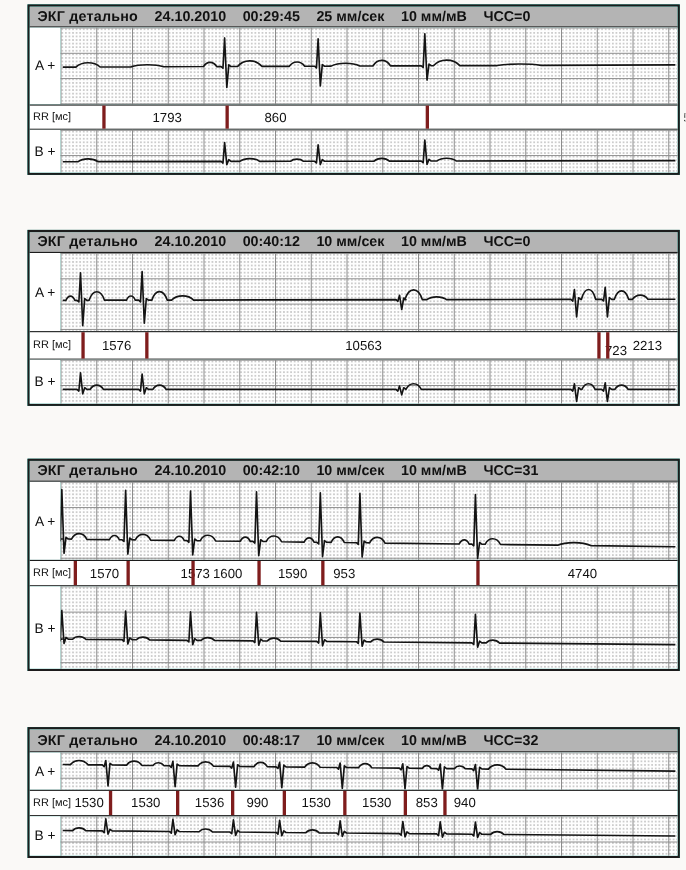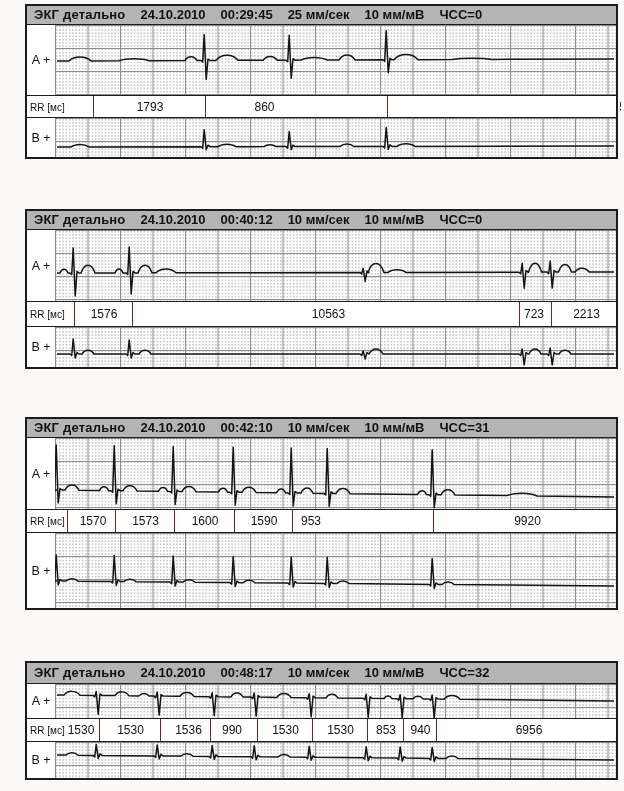--- a/index.html
+++ b/index.html
@@ -60,21 +60,21 @@
   .p1 .rr{height:21px}
   .p2 .rr{height:24px}
   .p3 .rr{height:22px}
   .p4 .rr{height:22px}
   .rrlabel{
     position:absolute;left:3px;top:50%;transform:translateY(-50%);
     font-size:10px;white-space:nowrap;
   }
   .rrcell{
     position:absolute;top:0;bottom:0;
-    border-left:1px solid #7f1d1d;
+    border-left:3px solid #7f1d1d;
     display:flex;align-items:center;justify-content:center;
     overflow:hidden;white-space:nowrap;
   }
   .rrcell.noborder{border-left:none}
   .rrcell.rr-right{justify-content:flex-end}
   .rrcell.rr-right .v{margin-right:-5px}
 </style>
 </head>
 <body>
 
@@ -93,21 +93,21 @@
         <svg class="wave" width="561" height="70" viewBox="0 0 561 70">
           <path d="M 2 36.0 L 14.0 36.0 C 19.5 30.8, 30.5 30.8, 36.0 35.9 L 64.0 35.8 C 71.5 33.2, 86.5 33.2, 94.0 35.7 L 130.0 35.5 C 133.0 30.4, 139.0 30.4, 142.0 35.5 L 146.0 35.5 L 147.7 37.0 L 149.2 9.5 L 151.2 54.5 L 153.0 34.0 L 155.0 35.5 L 161.0 35.4 C 166.5 28.6, 177.5 28.6, 183.0 35.3 L 208.0 35.3 C 211.5 30.1, 218.5 30.1, 222.0 35.2 L 231.0 35.2 L 232.7 36.7 L 234.2 10.2 L 236.2 53.2 L 238.0 33.7 L 240.0 35.2 L 246.0 35.1 C 252.5 31.7, 265.5 31.7, 272.0 35.0 L 284.0 35.0 C 288.0 28.2, 296.0 28.2, 300.0 34.9 L 328.0 34.8 L 329.7 36.3 L 331.2 5.8 L 333.2 47.8 L 335.0 33.3 L 337.0 34.8 L 339.0 34.8 C 345.0 27.9, 357.0 27.9, 363.0 34.7 L 397.0 34.6 C 407.0 32.8, 427.0 32.8, 437.0 34.4 L 559 34.0" fill="none" stroke="#141414" stroke-width="1.5" stroke-linejoin="round"></path>
         </svg>
       </div>
   </div>
   <div class="rr">
     <span class="rrlabel">RR [мс]</span>
   <div class="rrcell" style="left: 66px; width: 112px;">
         <span class="v">1793</span>
       </div>
-      <div class="rrcell" style="left: 178px; width: 85px; padding-left: 16px;">
+      <div class="rrcell" style="left: 178px; width: 85px;">
         <span class="v">860</span>
       </div>
       <div class="rrcell rr-right" style="left: 360px; width: 233px;">
         <span class="v">5</span>
       </div>
     </div>
   <div class="strip strip-b">
     <div class="chl">B +</div>
     <div class="grid">
         <svg class="wave" width="561" height="39" viewBox="0 0 561 39">
@@ -135,21 +135,21 @@
       </div>
   </div>
   <div class="rr">
     <span class="rrlabel">RR [мс]</span>
   <div class="rrcell" style="left: 47px; width: 58px;">
         <span class="v">1576</span>
       </div>
       <div class="rrcell" style="left: 105px; width: 391px;">
         <span class="v">10563</span>
       </div>
-      <div class="rrcell" style="left: 492px; width: 28px;">
+      <div class="rrcell" style="left: 516px; width: 28px; align-items: flex-end;">
         <span class="v">723</span>
       </div>
       <div class="rrcell" style="left: 524px; width: 69px;">
         <span class="v">2213</span>
       </div>
     </div>
   <div class="strip strip-b">
     <div class="chl">B +</div>
     <div class="grid">
         <svg class="wave" width="561" height="40" viewBox="0 0 561 40">
@@ -174,34 +174,34 @@
         <svg class="wave" width="561" height="71" viewBox="0 0 561 71">
           <path d="M 2 52.0 L -2.0 52.0 L -0.3 53.5 L 1.2 7.0 L 3.2 65.0 L 5.0 50.5 L 7.0 52.0 L 10.0 52.1 C 13.5 45.4, 20.5 45.4, 24.0 52.3 L 44.5 52.6 C 46.8 47.5, 51.3 47.5, 53.5 52.7 L 56.0 52.7 L 57.7 54.2 L 59.2 7.7 L 61.2 65.7 L 63.0 51.2 L 65.0 52.7 L 68.0 52.8 C 71.5 46.1, 78.5 46.1, 82.0 53.0 L 103.5 53.3 C 105.8 48.2, 110.3 48.2, 112.5 53.4 L 115.0 53.5 L 116.7 55.0 L 118.2 8.5 L 120.2 66.5 L 122.0 52.0 L 124.0 53.5 L 127.0 53.6 C 130.5 46.9, 137.5 46.9, 141.0 53.8 L 163.5 54.0 C 165.8 49.0, 170.3 49.0, 172.5 54.2 L 175.0 54.2 L 176.7 55.7 L 178.2 9.2 L 180.2 67.2 L 182.0 52.7 L 184.0 54.2 L 187.0 54.3 C 190.5 47.6, 197.5 47.6, 201.0 54.5 L 221.5 54.8 C 223.8 49.7, 228.3 49.7, 230.5 54.9 L 233.0 55.0 L 234.7 56.5 L 236.2 10.0 L 238.2 68.0 L 240.0 53.5 L 242.0 55.0 L 246.0 55.1 C 249.0 48.3, 255.0 48.3, 258.0 55.2 L 269.0 55.4 L 270.7 56.9 L 272.2 10.4 L 274.2 68.4 L 276.0 53.9 L 278.0 55.4 L 281.0 55.5 C 284.5 48.8, 291.5 48.8, 295.0 55.7 L 362.5 56.5 C 364.8 51.5, 369.3 51.5, 371.5 56.6 L 374.0 56.7 L 375.7 58.2 L 377.2 11.7 L 379.2 69.7 L 381.0 55.2 L 383.0 56.7 L 386.0 56.8 C 389.5 50.1, 396.5 50.1, 400.0 57.0 L 452.0 57.6 C 459.5 54.4, 474.5 54.4, 482.0 58.0 L 559 59.0" fill="none" stroke="#141414" stroke-width="1.5" stroke-linejoin="round"></path>
         </svg>
       </div>
   </div>
   <div class="rr">
     <span class="rrlabel">RR [мс]</span>
   <div class="rrcell" style="left: 40px; width: 50px;">
         <span class="v">1570</span>
       </div>
-      <div class="rrcell" style="left: 88px; width: 59px;">
+      <div class="rrcell" style="left: 88px; width: 59px; padding-left: 30px;">
         <span class="v">1573</span>
       </div>
       <div class="rrcell" style="left: 147px; width: 60px;">
         <span class="v">1600</span>
       </div>
       <div class="rrcell" style="left: 207px; width: 58px;">
         <span class="v">1590</span>
       </div>
       <div class="rrcell" style="left: 265px; width: 36px;">
         <span class="v">953</span>
       </div>
       <div class="rrcell" style="left: 406px; width: 187px;">
-        <span class="v">9920</span>
+        <span class="v">4740</span>
       </div>
     </div>
   <div class="strip strip-b">
     <div class="chl">B +</div>
     <div class="grid">
         <svg class="wave" width="561" height="75" viewBox="0 0 561 75">
           <path d="M 2 48.0 L -2.0 48.0 L -0.3 49.5 L 1.2 22.0 L 3.2 52.0 L 5.0 46.5 L 7.0 48.0 L 11.0 48.1 C 14.0 44.8, 20.0 44.8, 23.0 48.2 L 56.0 48.5 L 57.7 50.0 L 59.2 22.5 L 61.2 52.5 L 63.0 47.0 L 65.0 48.5 L 69.0 48.6 C 72.0 45.3, 78.0 45.3, 81.0 48.7 L 115.0 49.1 L 116.7 50.6 L 118.2 23.1 L 120.2 53.1 L 122.0 47.6 L 124.0 49.1 L 128.0 49.1 C 131.0 45.8, 137.0 45.8, 140.0 49.2 L 175.0 49.6 L 176.7 51.1 L 178.2 23.6 L 180.2 53.6 L 182.0 48.1 L 184.0 49.6 L 188.0 49.7 C 191.0 46.3, 197.0 46.3, 200.0 49.8 L 233.0 50.1 L 234.7 51.6 L 236.2 24.1 L 238.2 54.1 L 240.0 48.6 L 242.0 50.1 L 269.0 50.4 L 270.7 51.9 L 272.2 24.4 L 274.2 54.4 L 276.0 48.9 L 278.0 50.4 L 282.0 50.5 C 285.0 47.2, 291.0 47.2, 294.0 50.6 L 374.0 51.4 L 375.7 52.9 L 377.2 25.4 L 379.2 55.4 L 381.0 49.9 L 383.0 51.4 L 387.0 51.4 C 390.0 48.1, 396.0 48.1, 399.0 51.6 L 559 53.0" fill="none" stroke="#141414" stroke-width="1.5" stroke-linejoin="round"></path>
         </svg>
       </div>
   </div>
@@ -243,23 +243,20 @@
       </div>
       <div class="rrcell" style="left: 285px; width: 55px;">
         <span class="v">1530</span>
       </div>
       <div class="rrcell" style="left: 340px; width: 36px;">
         <span class="v">853</span>
       </div>
       <div class="rrcell" style="left: 376px; width: 33px;">
         <span class="v">940</span>
       </div>
-      <div class="rrcell" style="left: 409px; width: 184px;">
-        <span class="v">6956</span>
-      </div>
     </div>
   <div class="strip strip-b">
     <div class="chl">B +</div>
     <div class="grid">
         <svg class="wave" width="561" height="36" viewBox="0 0 561 36">
           <path d="M 2 13.0 L 11.0 13.1 C 14.0 9.8, 20.0 9.8, 23.0 13.2 L 38.0 13.4 L 39.7 14.9 L 41.2 2.4 L 43.2 16.4 L 45.0 11.9 L 47.0 13.4 L 99.0 13.9 L 100.7 15.4 L 102.2 2.9 L 104.2 16.9 L 106.0 12.4 L 108.0 13.9 L 126.0 14.1 C 129.0 10.8, 135.0 10.8, 138.0 14.2 L 154.0 14.4 L 155.7 15.9 L 157.2 3.4 L 159.2 17.4 L 161.0 12.9 L 163.0 14.4 L 196.0 14.8 L 197.7 16.3 L 199.2 3.8 L 201.2 17.8 L 203.0 13.3 L 205.0 14.8 L 223.0 15.0 C 226.0 11.6, 232.0 11.6, 235.0 15.1 L 251.0 15.3 L 252.7 16.8 L 254.2 4.3 L 256.2 18.3 L 258.0 13.8 L 260.0 15.3 L 308.0 15.8 L 309.7 17.3 L 311.2 4.8 L 313.2 18.8 L 315.0 14.3 L 317.0 15.8 L 342.0 16.1 L 343.7 17.6 L 345.2 5.1 L 347.2 19.1 L 349.0 14.6 L 351.0 16.1 L 374.0 16.4 L 375.7 17.9 L 377.2 5.4 L 379.2 19.4 L 381.0 14.9 L 383.0 16.4 L 391.0 16.5 C 394.0 13.1, 400.0 13.1, 403.0 16.6 L 559 18.0" fill="none" stroke="#141414" stroke-width="1.5" stroke-linejoin="round"></path>
         </svg>
       </div>
   </div>
 </section>

